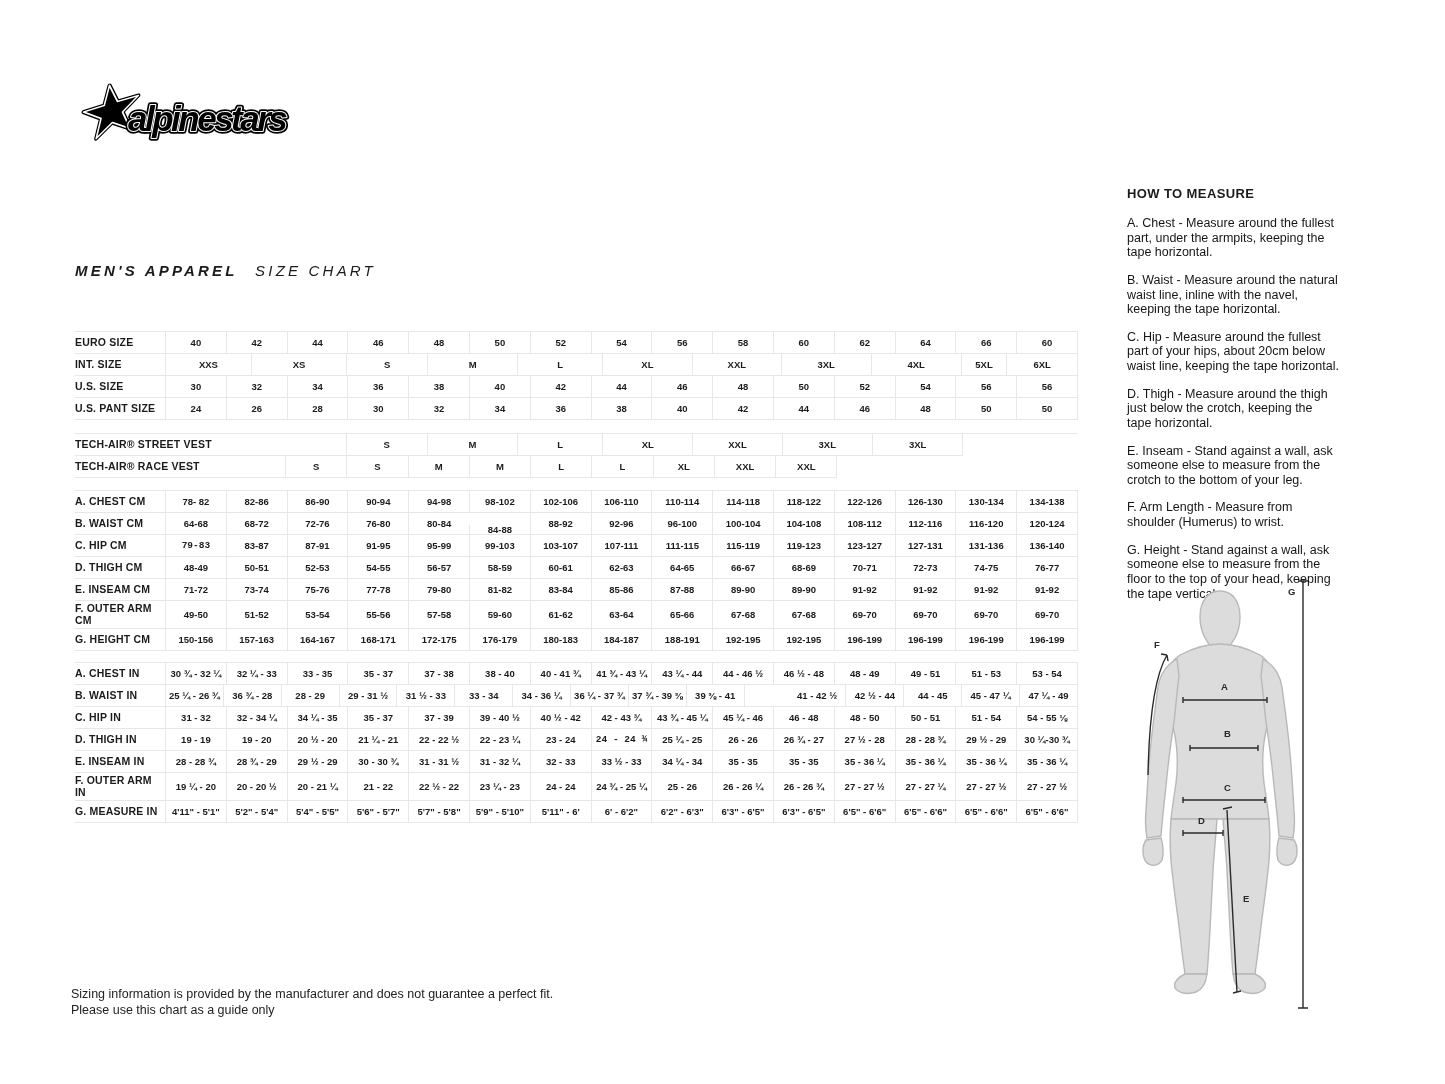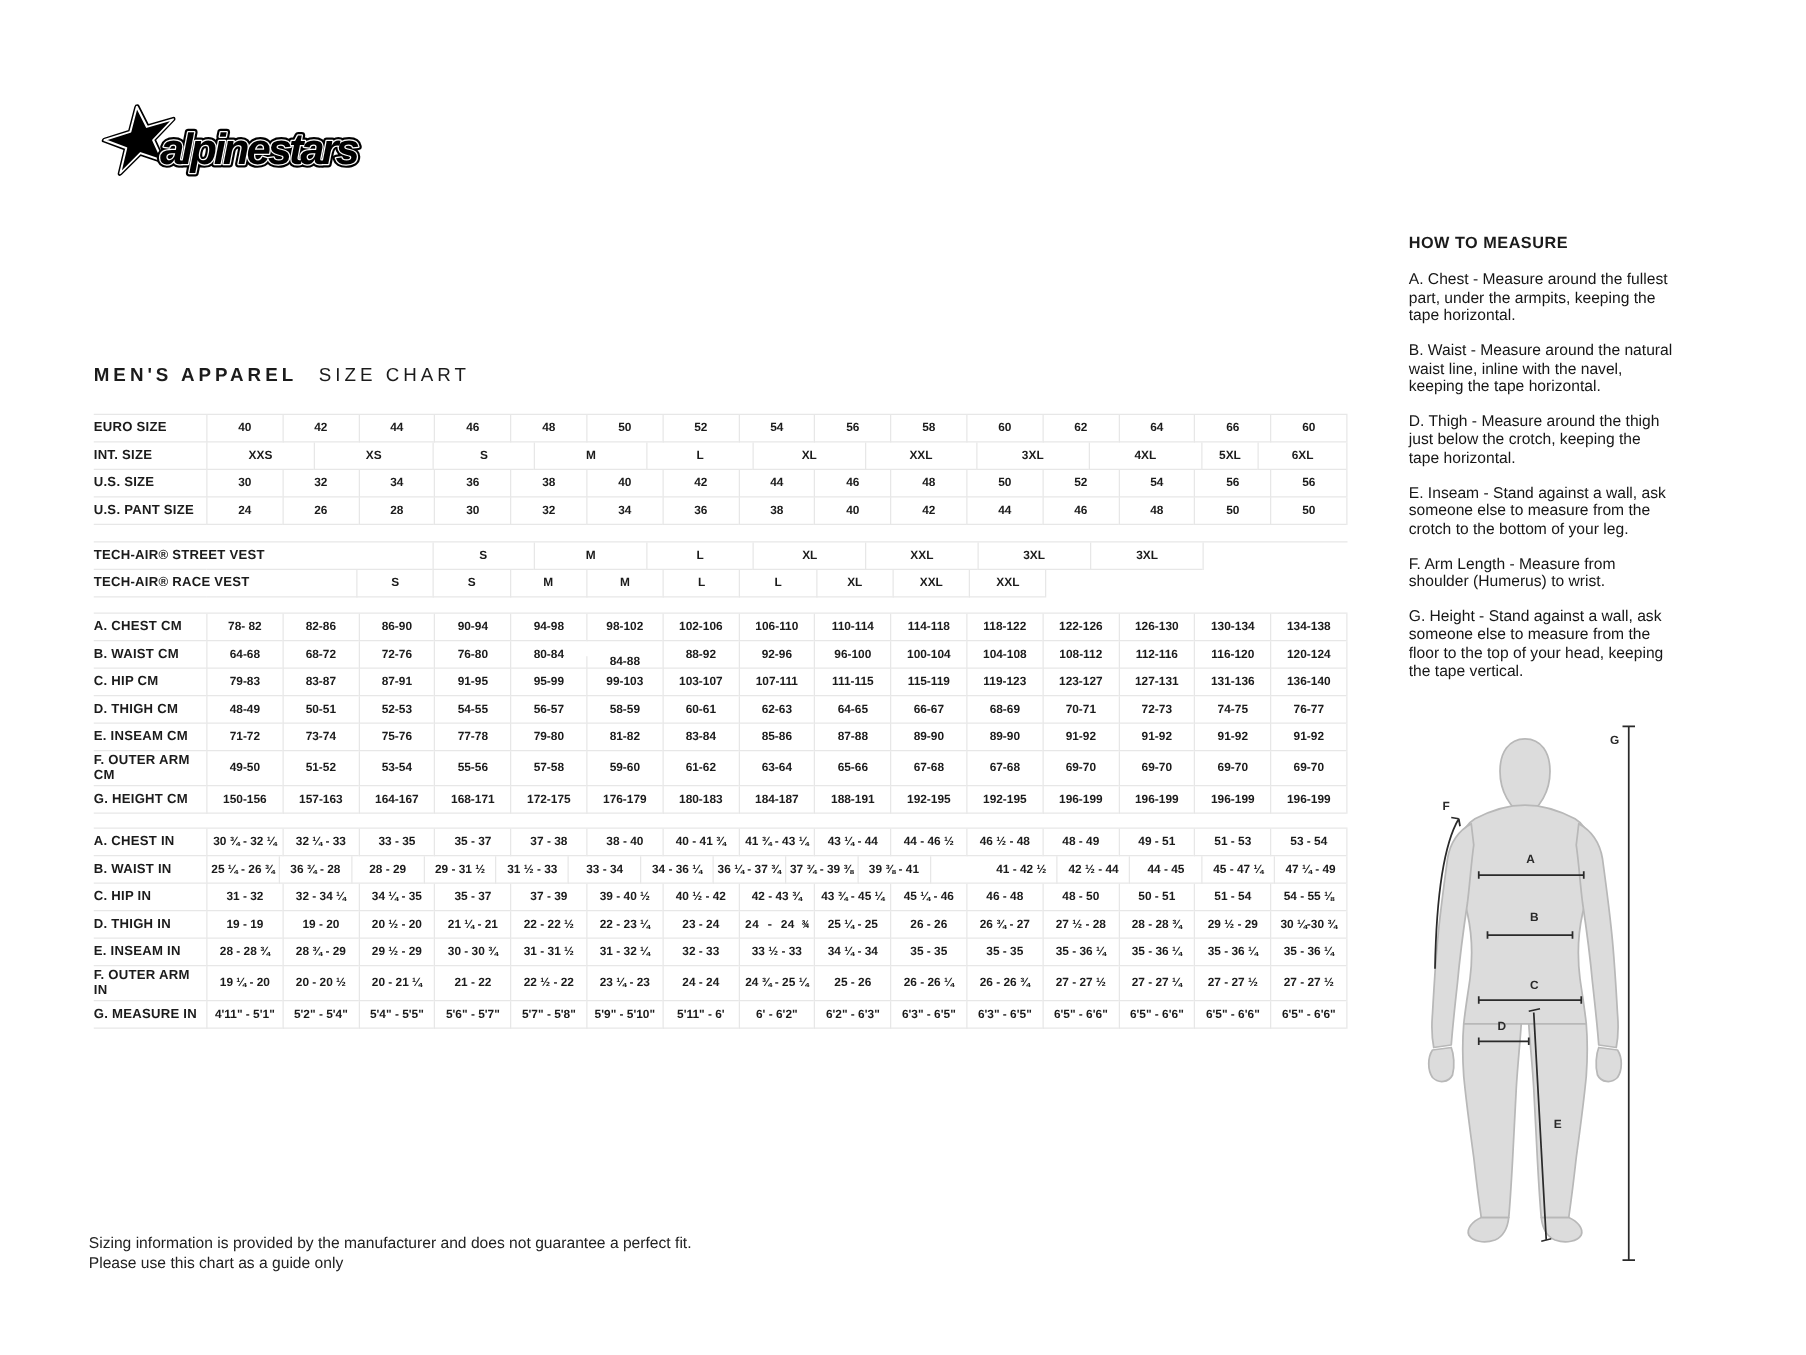--- a/index.html
+++ b/index.html
@@ -4,21 +4,21 @@
 <style>
   * { margin:0; padding:0; box-sizing:border-box; }
   body { background:#fff; }
   .page { position:relative; width:1445px; height:1084px; background:#ffffff;
           font-family:"Liberation Sans", sans-serif; color:#1b1b1b; overflow:hidden; }
 
   
   .logo { position:absolute; left:68px; top:80px; width:258px; height:74px; }
 
   
-  .title { position:absolute; left:75px; top:292px; font-size:15px; 
+  .title { position:absolute; left:75px; top:262px; font-size:15px; font-style:italic;
            letter-spacing:3.2px; white-space:nowrap; }
   .title .t-main { font-weight:700; }
   .title .t-sub  { font-weight:400; margin-left:10px; }
 
   
   .size-table { position:absolute; left:75px; top:331px; width:1003px; }
   .tgroup { border-top:1px solid #e7e7e7; }
   .tgroup.tech { margin-top:13px; }
   .tgroup.cm   { margin-top:12px; }
   .tgroup.in   { margin-top:11px; }
@@ -216,21 +216,21 @@
             <div class="cell" style="flex-grow: 1;">104-108</div>
             <div class="cell" style="flex-grow: 1;">108-112</div>
             <div class="cell" style="flex-grow: 1;">112-116</div>
             <div class="cell" style="flex-grow: 1;">116-120</div>
             <div class="cell" style="flex-grow: 1;">120-124</div>
           </div>
         </div>
         <div class="srow">
           <div class="rlabel">C. HIP CM</div>
           <div class="cells">
-            <div class="cell" style="flex-grow: 1;">79-83</div>
+            <div class="cell" style="flex-grow: 1; font-family: Liberation Mono, monospace;">79-83</div>
             <div class="cell" style="flex-grow: 1;">83-87</div>
             <div class="cell" style="flex-grow: 1;">87-91</div>
             <div class="cell" style="flex-grow: 1;">91-95</div>
             <div class="cell" style="flex-grow: 1;">95-99</div>
             <div class="cell" style="flex-grow: 1;">99-103</div>
             <div class="cell" style="flex-grow: 1;">103-107</div>
             <div class="cell" style="flex-grow: 1;">107-111</div>
             <div class="cell" style="flex-grow: 1;">111-115</div>
             <div class="cell" style="flex-grow: 1;">115-119</div>
             <div class="cell" style="flex-grow: 1;">119-123</div>
@@ -462,20 +462,21 @@
             <div class="cell" style="flex-grow: 1;">6'5" - 6'6"</div>
           </div>
         </div>
       </div>
     </div>
 
   <div class="htm">
     <h3>HOW TO MEASURE</h3>
     <p>A. Chest - Measure around the fullest part, under the armpits, keeping the tape horizontal.</p>
     <p>B. Waist - Measure around the natural waist line, inline with the navel, keeping the tape horizontal.</p>
+    <p>C. Hip - Measure around the fullest part of your hips, about 20cm below waist line, keeping the tape horizontal.</p>
     <p>D. Thigh - Measure around the thigh just below the crotch, keeping the tape horizontal.</p>
     <p>E. Inseam - Stand against a wall, ask someone else to measure from the crotch to the bottom of your leg.</p>
     <p>F. Arm Length - Measure from shoulder (Humerus) to wrist.</p>
     <p>G. Height - Stand against a wall, ask someone else to measure from the floor to the top of your head, keeping the tape vertical.</p>
   </div>
 
   <svg class="figure" viewBox="0 0 175 445" aria-hidden="true">
     <g fill="#dcdcdc" stroke="#b8b8b8" stroke-width="1.4" stroke-linejoin="round">
 
       <path d="M80,19 C93,19 100,30 100,45 C100,61 92,75 80,81 C68,75 60,61 60,45 C60,30 67,19 80,19 Z"></path>

